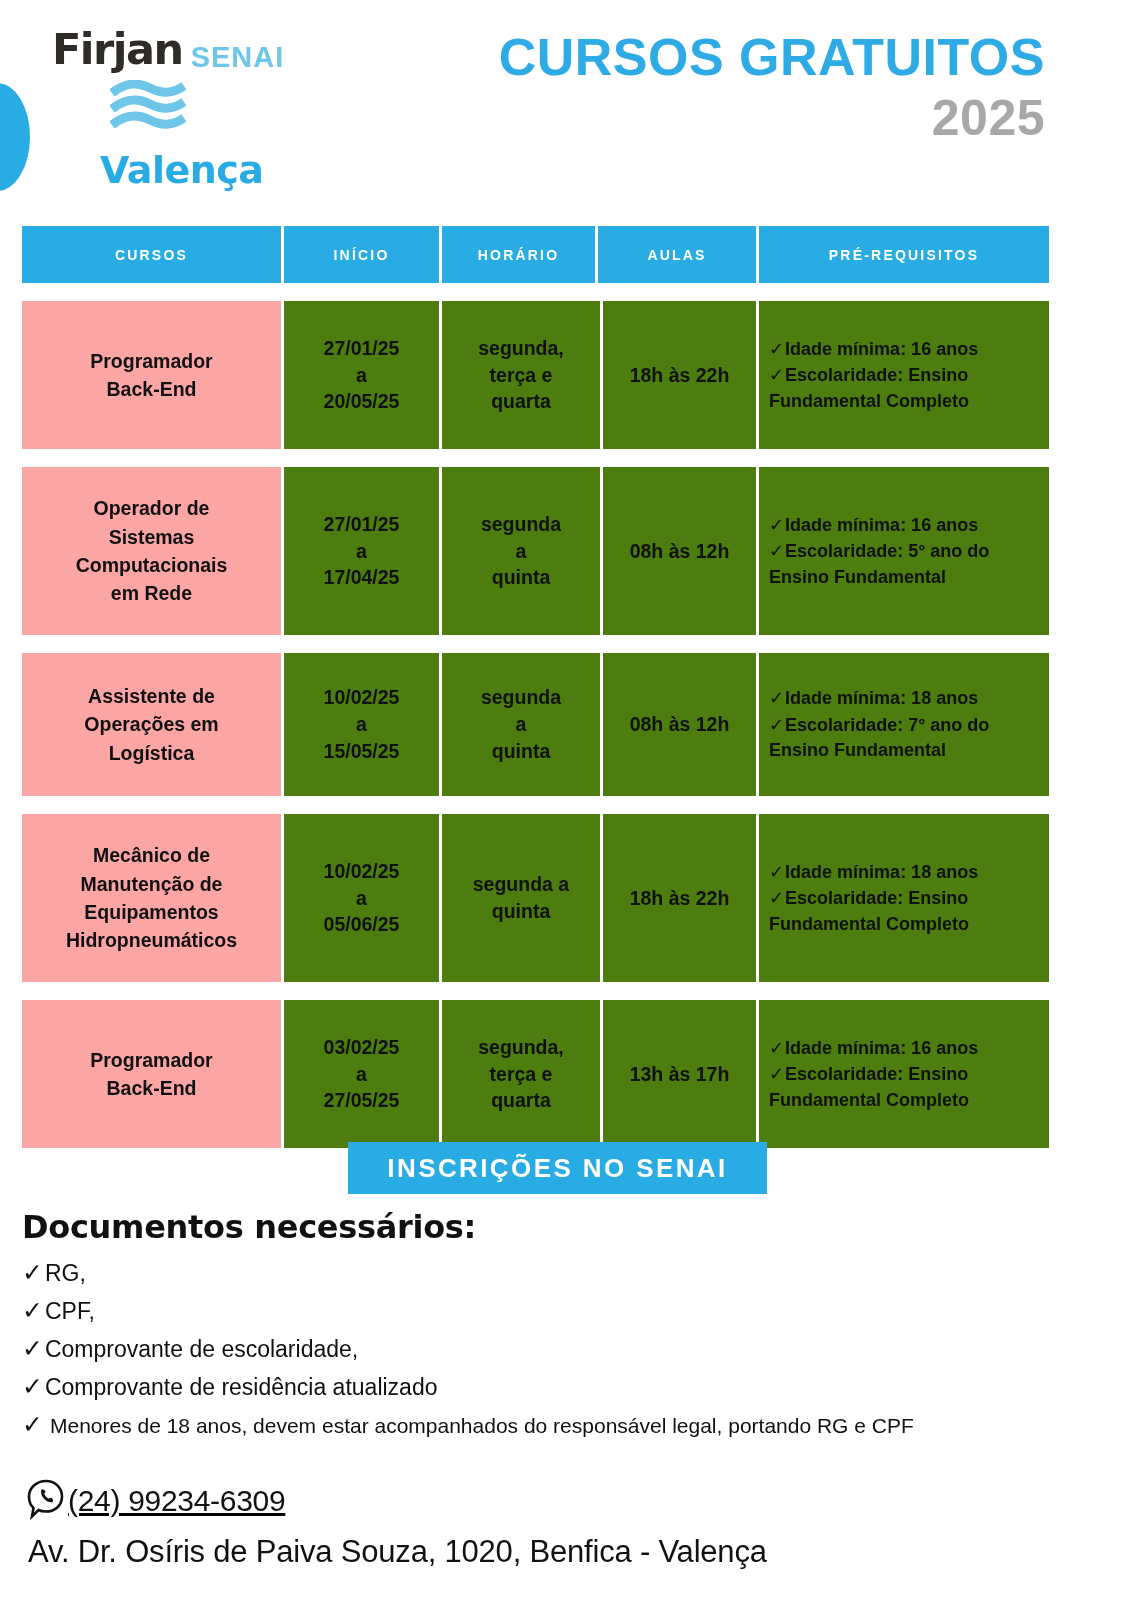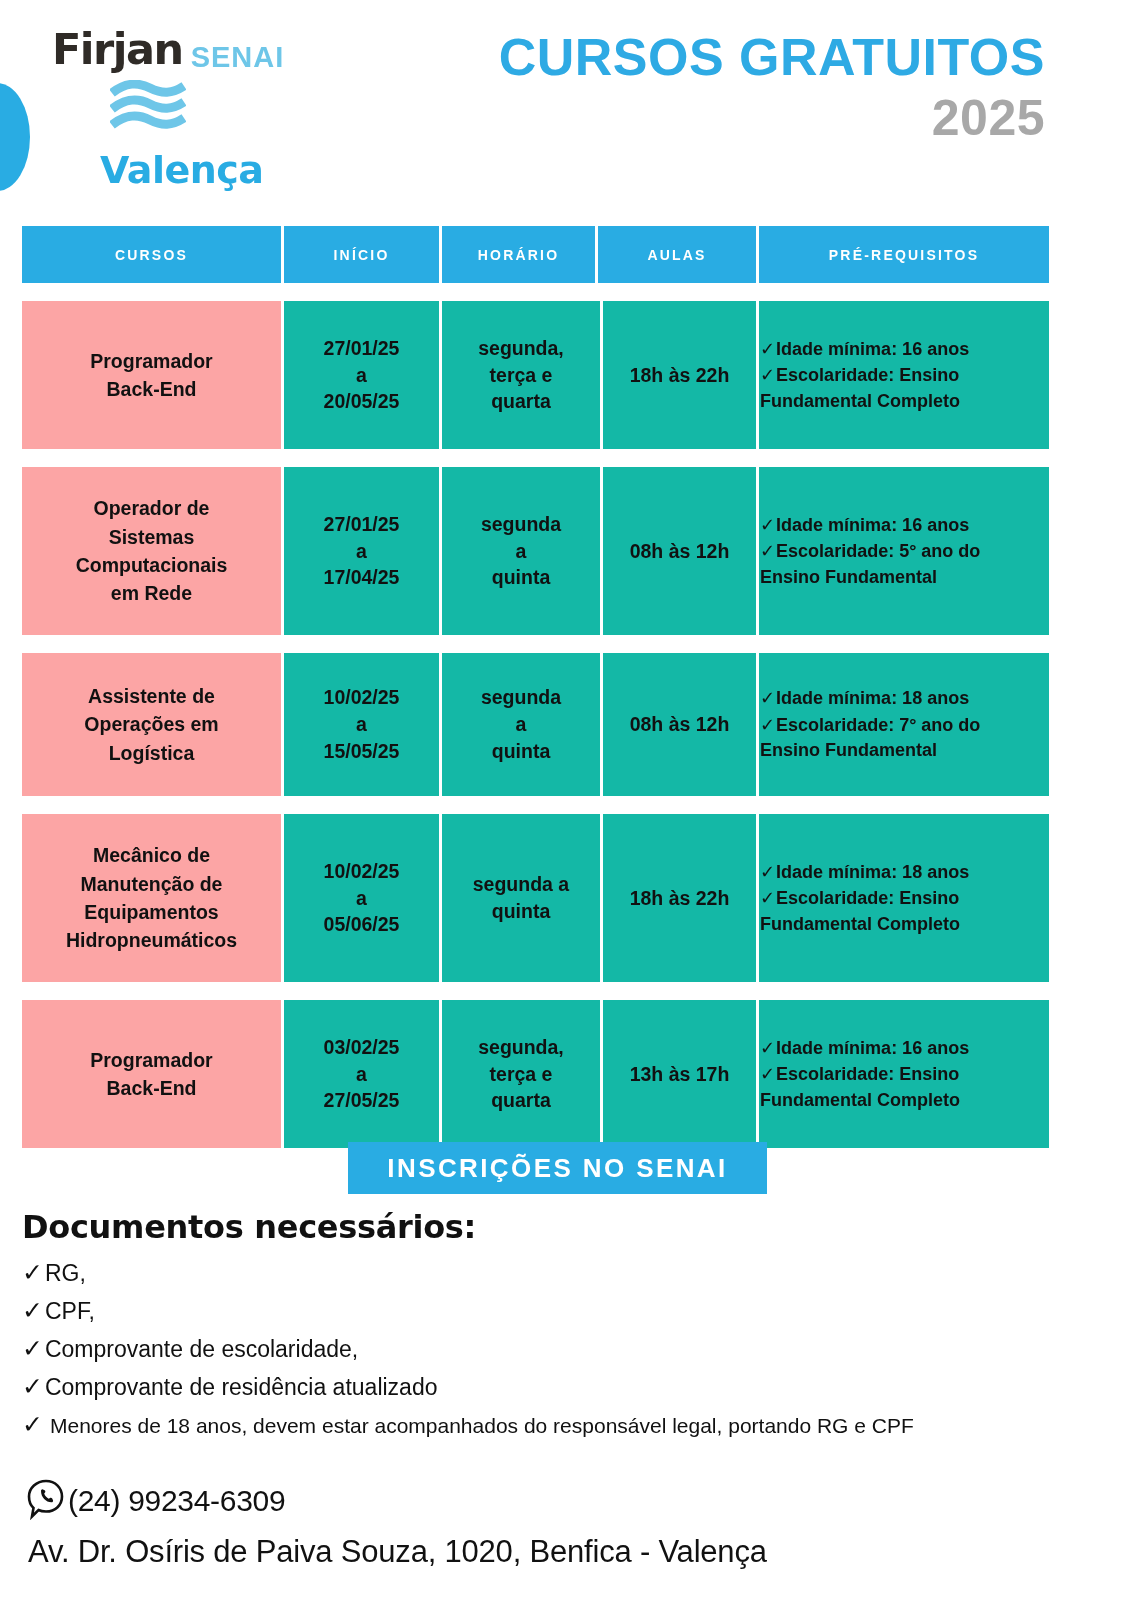--- a/index.html
+++ b/index.html
@@ -122,40 +122,40 @@
     font-weight: bold;
     letter-spacing: 2.2px;
     height: 57px;
     display: flex;
     align-items: center;
     justify-content: center;
     text-align: center;
   }
 
   .td {
-    background: #14b8a6;
+    background: #4d7c0f;
     color: #111111;
     display: flex;
     align-items: center;
     justify-content: center;
     text-align: center;
     font-weight: bold;
     font-size: 19.5px;
     line-height: 1.38;
     padding: 6px 4px;
   }
   .td.course {
     background: #fca5a5;
     font-size: 19.5px;
     line-height: 1.45;
   }
   .td.prereq {
     justify-content: flex-start;
     text-align: left;
-    padding-left: 1px;
+    padding-left: 10px;
     font-size: 18px;
     line-height: 1.42;
   }
   .td .multi { white-space: pre-line; }
   .chk {
     font-family: "DejaVu Sans", sans-serif;
     font-weight: normal;
     display: inline-block;
     margin-right: 1px;
   }
@@ -216,20 +216,21 @@
   .contact {
     position: absolute;
     left: 26px;
     top: 1478px;
     width: 1080px;
   }
   .phone-row {
     display: flex;
     align-items: center;
     gap: 2px;
+    text-decoration: underline;
   }
   .phone-num {
     font-size: 30px;
     color: #111111;
     letter-spacing: -0.3px;
   }
   .address {
     margin-top: 10px;
     margin-left: 2px;
     font-size: 31px;

